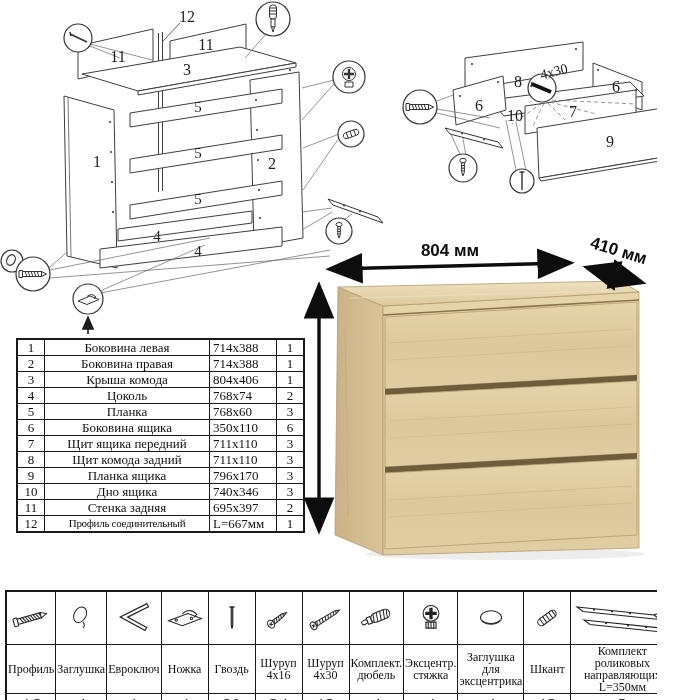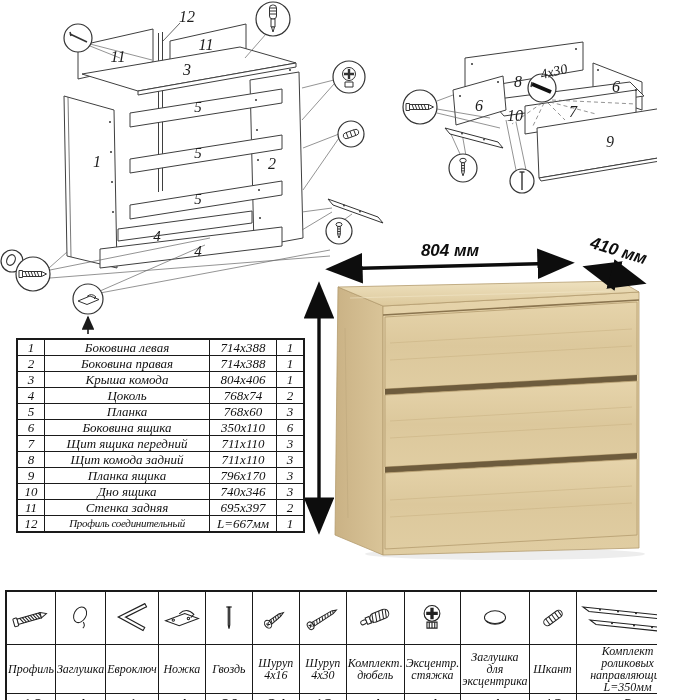--- a/index.html
+++ b/index.html
@@ -1,29 +1,29 @@
 <!DOCTYPE html>
 <html><head>
 <meta charset="utf-8">
 <style>
   html,body{margin:0;padding:0;background:#fff;}
   .page{position:relative;width:657px;height:700px;background:#fff;overflow:hidden;
-        font-family:"Liberation Serif",serif;color:#111;font-style:italic;}
+        font-family:"Liberation Serif",serif;color:#111;}
   svg{display:block;}
   .lineart path,.lineart line,.lineart rect,.lineart ellipse,.lineart circle,.lineart polyline{
         vector-effect:non-scaling-stroke;}
   .abs{position:absolute;}
   
   .parts-wrap{position:absolute;left:16px;top:338px;}
   table.parts{border-collapse:collapse;border:2px solid #1a1a1a;background:#fff;}
   table.parts td{border:1px solid #1a1a1a;font-size:13px;line-height:13px;height:15px;
         padding:0 3px;white-space:nowrap;}
   td.c-num{width:20px;text-align:center;}
   td.c-name{width:158px;text-align:center;}
-  td.c-size{width:60px;text-align:center;}
+  td.c-size{width:60px;}
   td.c-qty{width:20px;text-align:center;}
   tr.small-name td.c-name{font-size:11px;letter-spacing:-0.3px;}
   
   .hw-title{position:absolute;left:0;top:562px;width:689px;text-align:center;
         font-size:19px;letter-spacing:0.2px;}
   .hw-wrap{position:absolute;left:5px;top:590px;}
   table.hw{border-collapse:collapse;border:2px solid #1a1a1a;background:#fff;table-layout:fixed;}
   table.hw td{border:1px solid #1a1a1a;text-align:center;vertical-align:middle;padding:0 1px;}
   tr.hw-icons td{height:52px;}
   tr.hw-names td{height:30px;font-size:12px;line-height:12px;}

